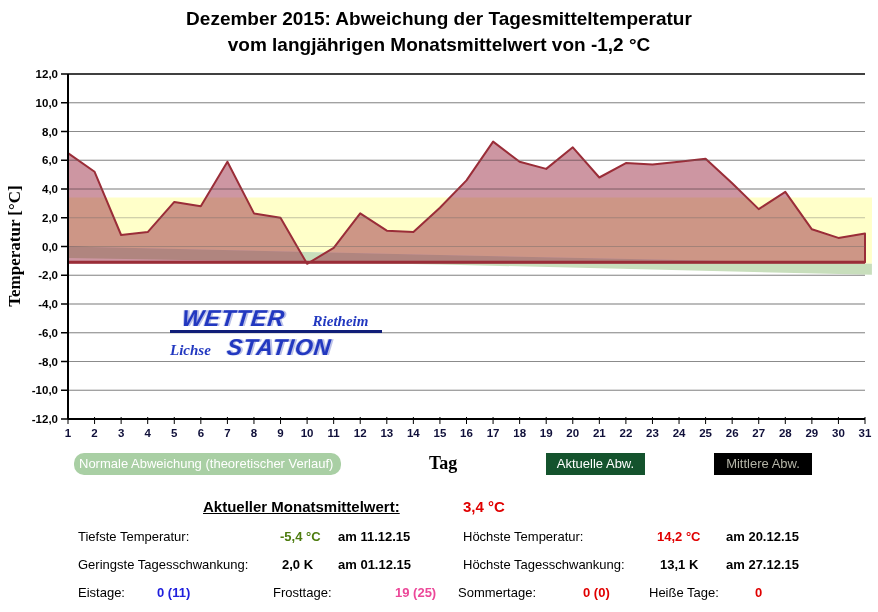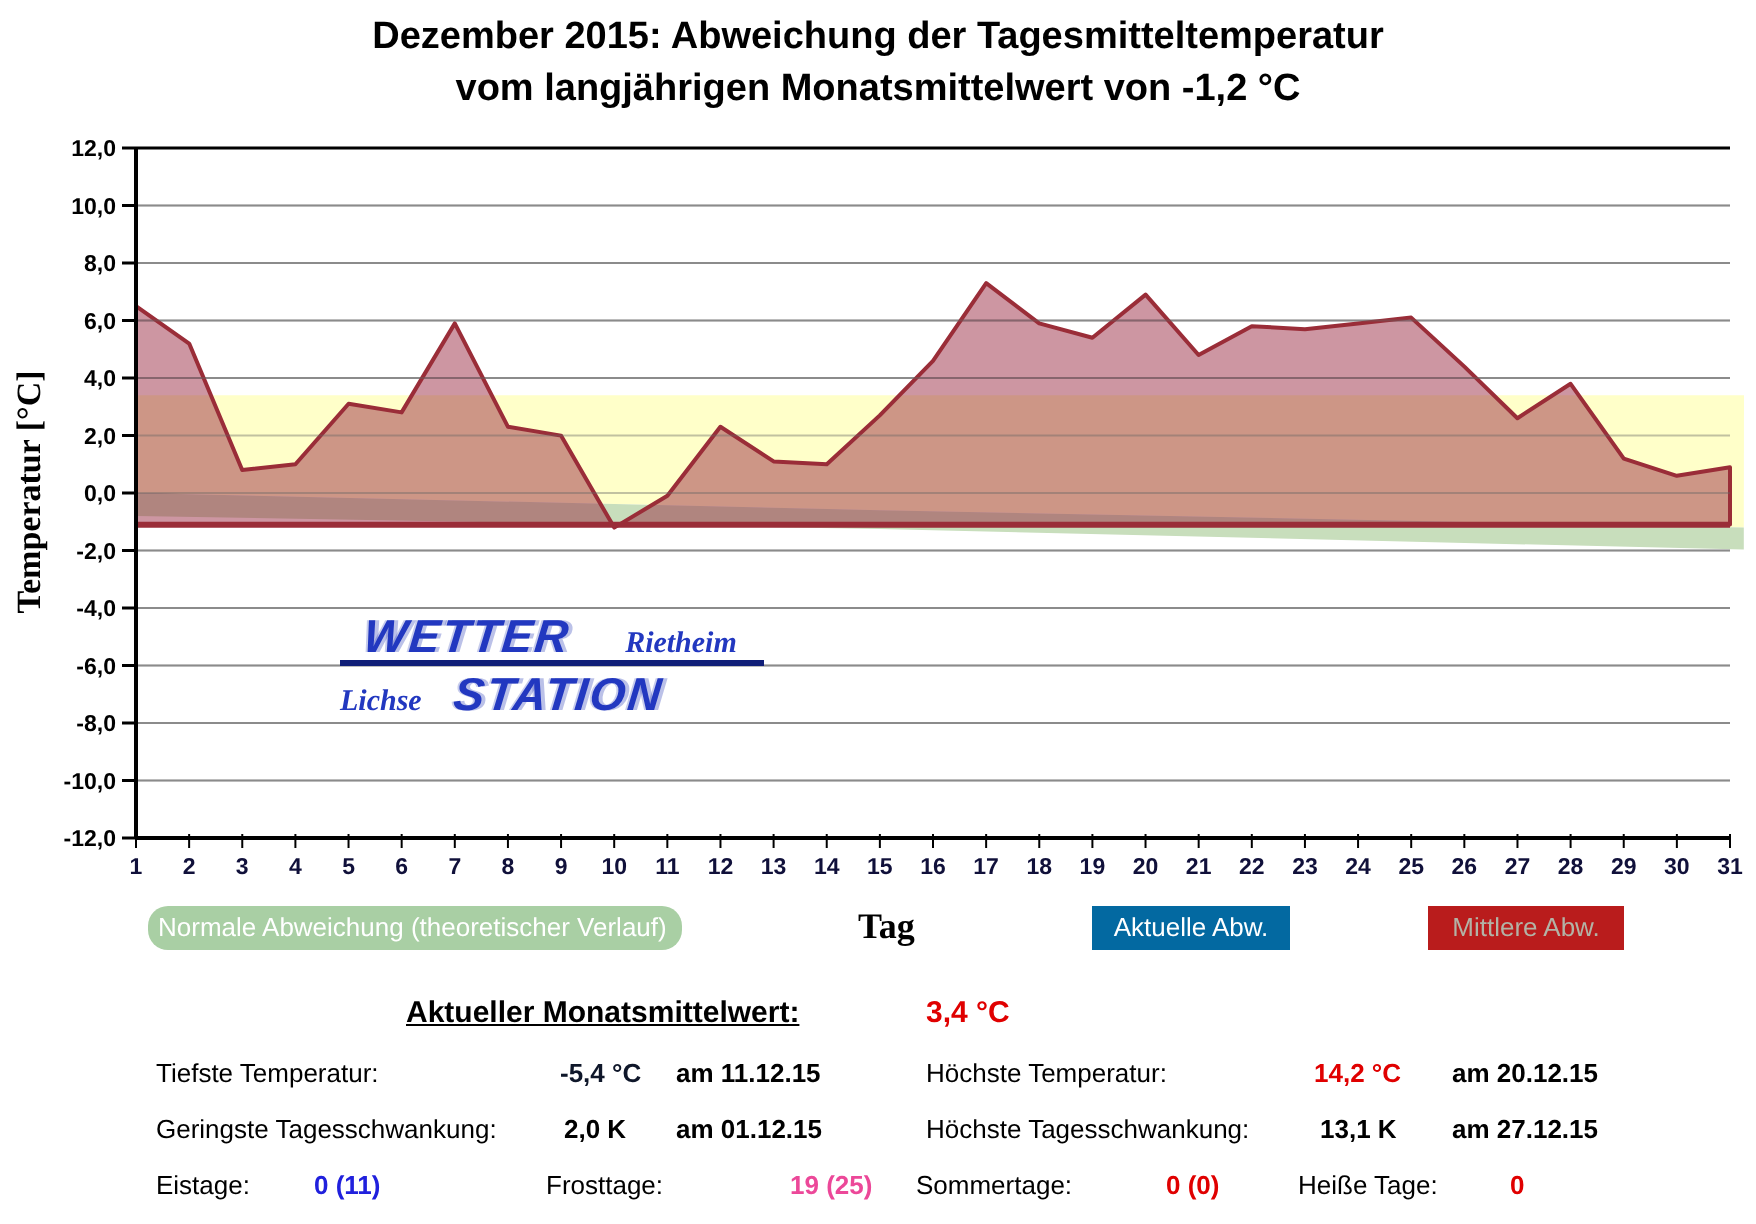--- a/index.html
+++ b/index.html
@@ -171,28 +171,28 @@
     </div>
     <div class="logo-divider" style="background: rgb(16, 30, 120);"></div>
     <div class="logo-row">
       <span class="logo-small" style="color: rgb(34, 56, 192);">Lichse</span>
       <span class="logo-big" style="margin-left: 12px; color: rgb(34, 56, 192);">STATION</span>
     </div>
   </div>
 
   <div class="badge badge-green" style="background: rgb(169, 207, 164);">Normale Abweichung (theoretischer Verlauf)</div>
   <div class="xaxis-title">Tag</div>
-  <div class="badge badge-mauve" style="background: #0369a1;">Aktuelle Abw.</div>
-  <div class="badge badge-yellow" style="background: #b91c1c;">Mittlere Abw.</div>
+  <div class="badge badge-mauve" style="background: #14532d;">Aktuelle Abw.</div>
+  <div class="badge badge-yellow" style="background: #000000;">Mittlere Abw.</div>
 
   <span class="stat stat-heading" style="left:203px;top:498px;">Aktueller Monatsmittelwert:</span>
   <span class="stat bold" style="left: 463px; top: 498px; font-size: 15px; color: rgb(224, 0, 0);" id="v-monat">3,4 °C</span>
 
   <span class="stat" style="left:78px;top:529px;">Tiefste Temperatur:</span>
-  <span class="stat bold" style="left: 280px; top: 529px; color: #0f172a;" id="v-tiefste">-5,4 °C</span>
+  <span class="stat bold" style="left: 280px; top: 529px; color: #4d7c0f;" id="v-tiefste">-5,4 °C</span>
   <span class="stat bold" style="left:338px;top:529px;">am 11.12.15</span>
   <span class="stat" style="left:463px;top:529px;">Höchste Temperatur:</span>
   <span class="stat bold" style="left: 657px; top: 529px; color: rgb(224, 0, 0);" id="v-hoechste">14,2 °C</span>
   <span class="stat bold" style="left:726px;top:529px;">am 20.12.15</span>
 
   <span class="stat" style="left:78px;top:557px;">Geringste Tagesschwankung:</span>
   <span class="stat bold" style="left:282px;top:557px;">2,0 K</span>
   <span class="stat bold" style="left:338px;top:557px;">am 01.12.15</span>
   <span class="stat" style="left:463px;top:557px;">Höchste Tagesschwankung:</span>
   <span class="stat bold" style="left:660px;top:557px;">13,1 K</span>

